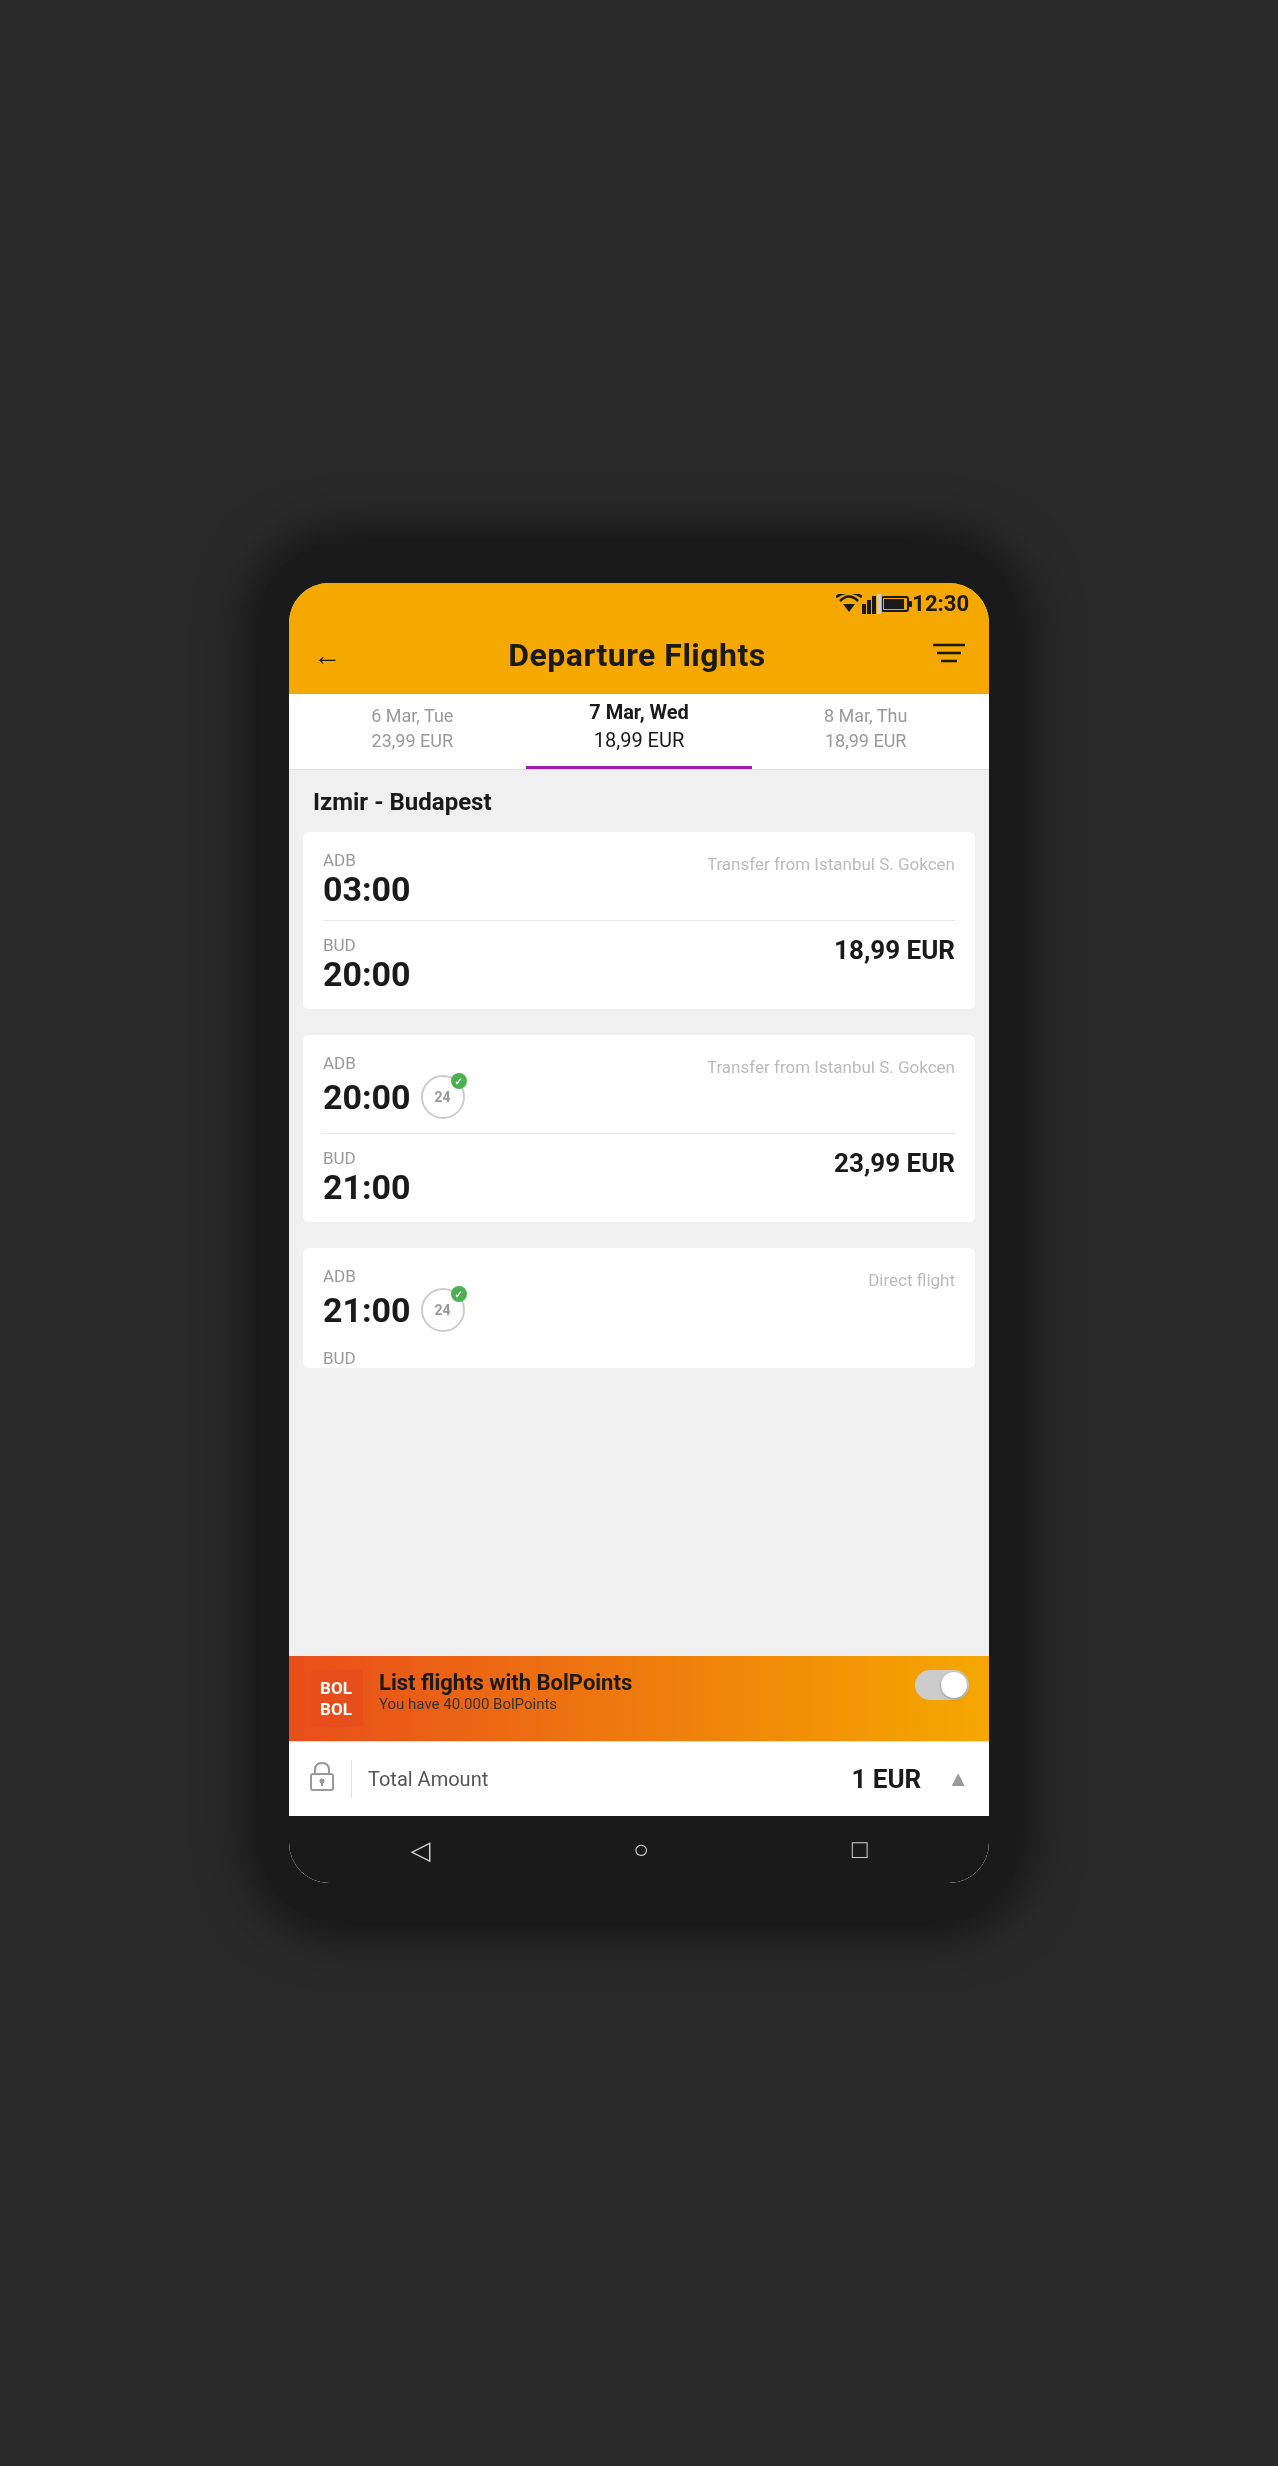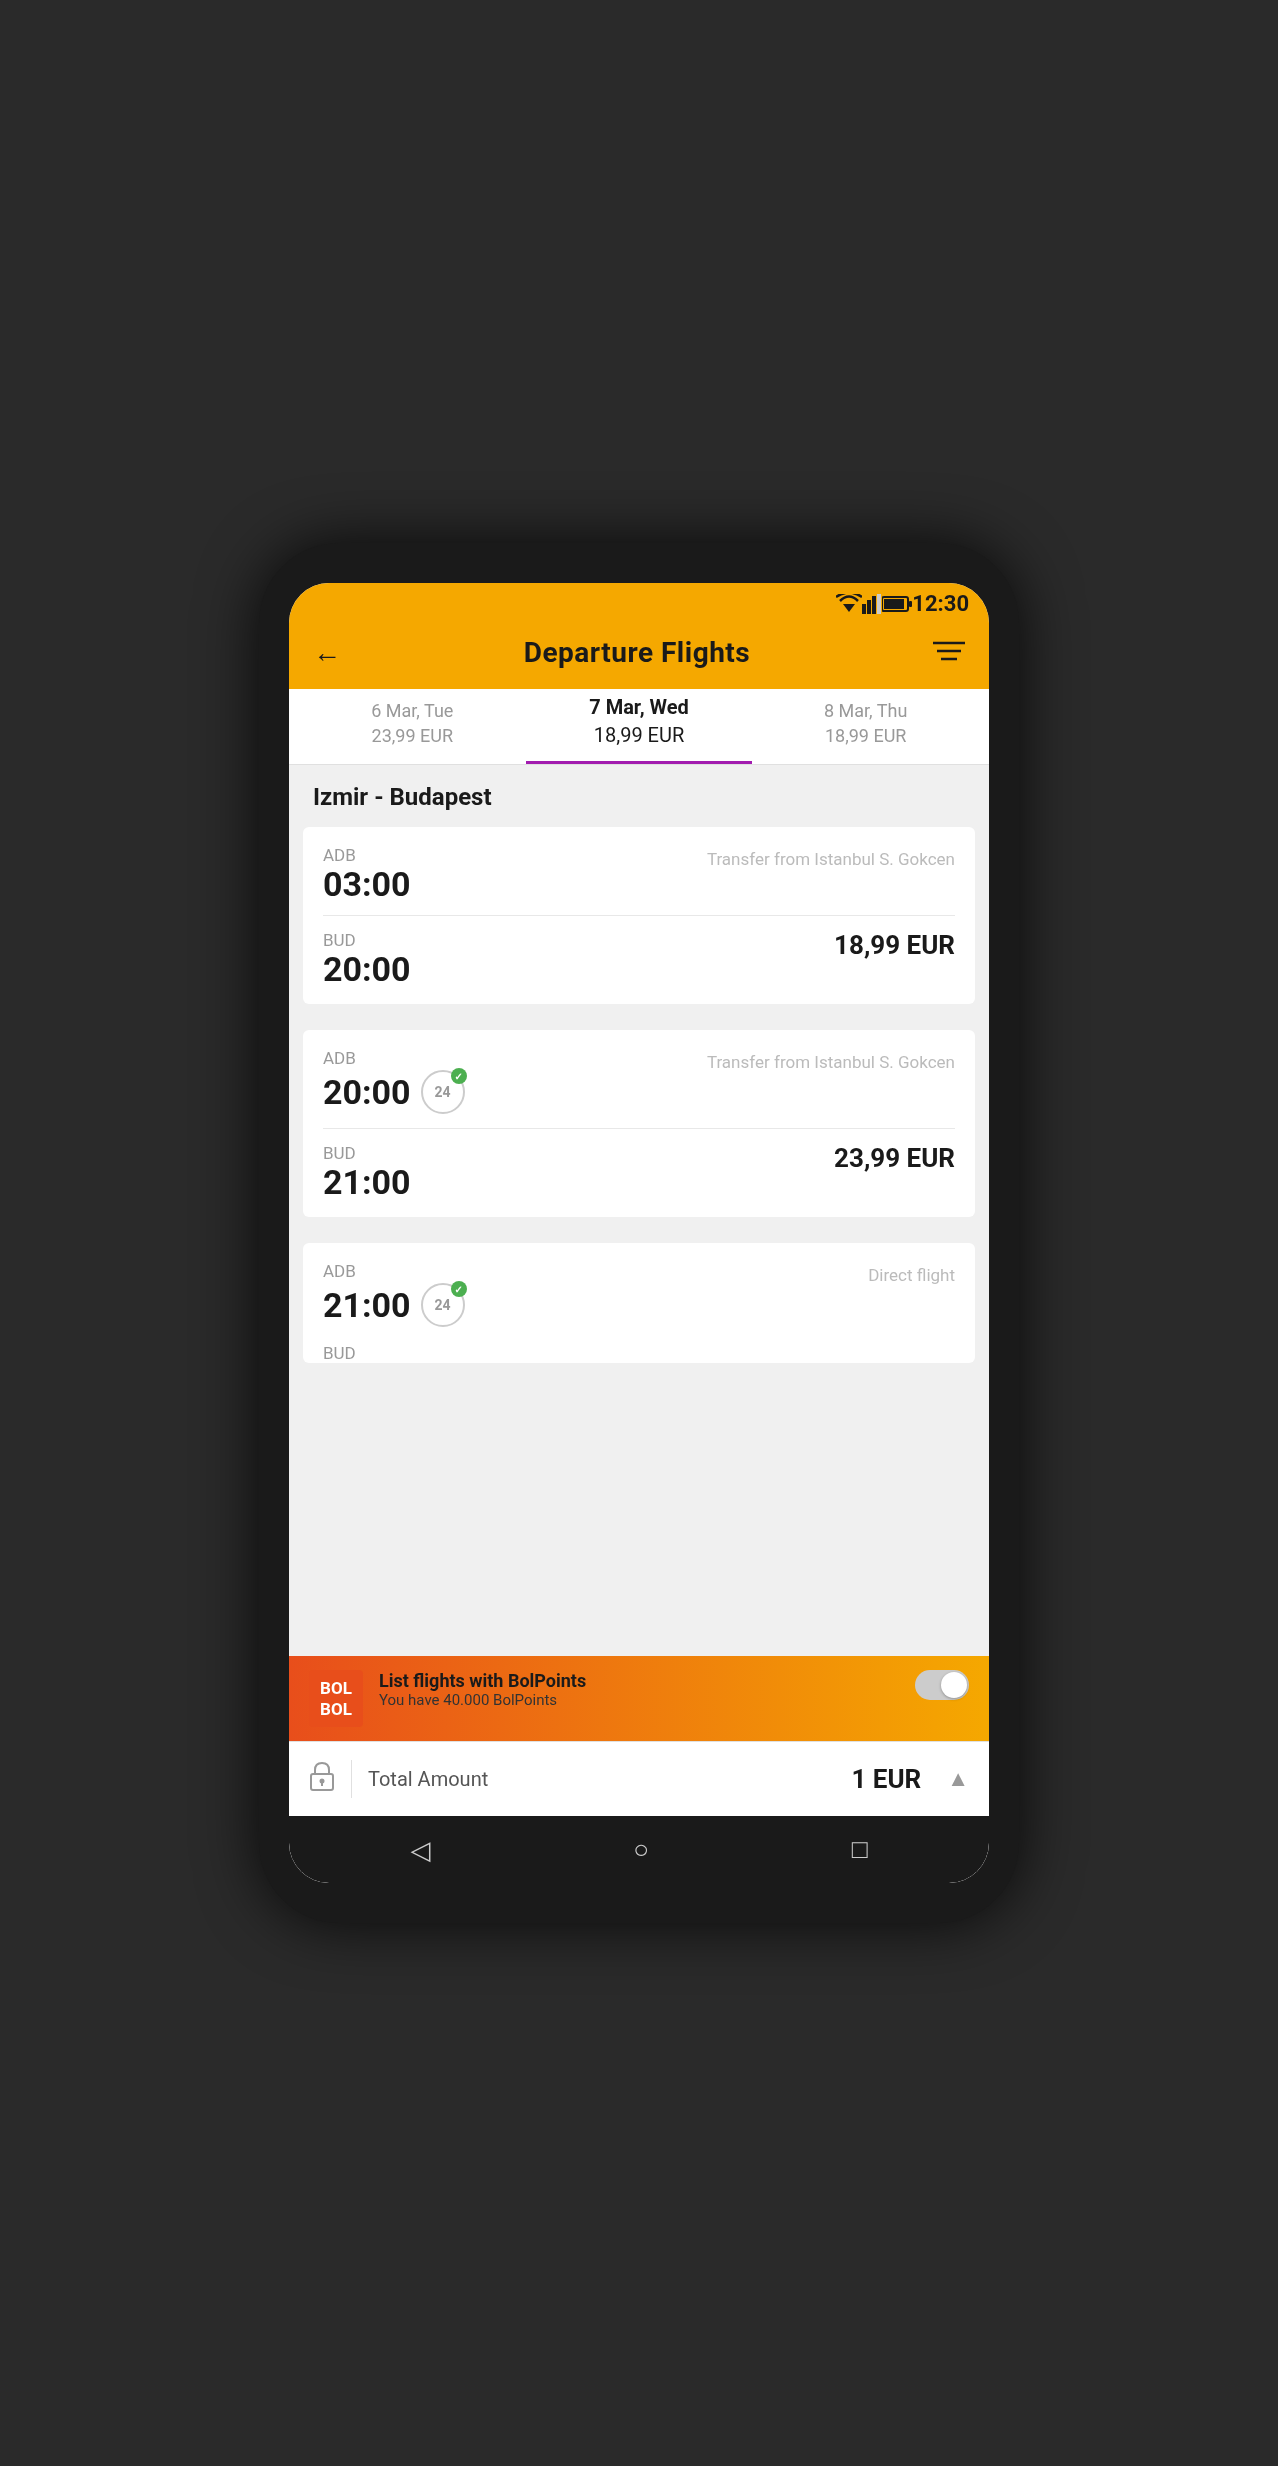--- a/index.html
+++ b/index.html
@@ -54,21 +54,21 @@
       align-items: center;
       justify-content: space-between;
       padding: 12px 24px 20px;
     }
     .back-btn {
       font-size: 28px;
       color: #1a1a1a;
       cursor: pointer;
     }
     .page-title {
-      font-size: 28px;
+      font-size: 32px;
       font-weight: bold;
       color: #1a1a1a;
       letter-spacing: 0.5px;
     }
     .filter-btn {
       font-size: 26px;
       color: #1a1a1a;
       cursor: pointer;
     }
     
@@ -223,21 +223,21 @@
       padding: 8px 10px;
       border-radius: 4px;
       line-height: 1.2;
       min-width: 54px;
       text-align: center;
     }
     .bolpoints-text {
       flex: 1;
     }
     .bolpoints-title {
-      font-size: 18px;
+      font-size: 22px;
       font-weight: bold;
       color: #1a1a1a;
     }
     .bolpoints-subtitle {
       font-size: 15px;
       color: #333;
     }
     .toggle-switch {
       width: 54px;
       height: 30px;

